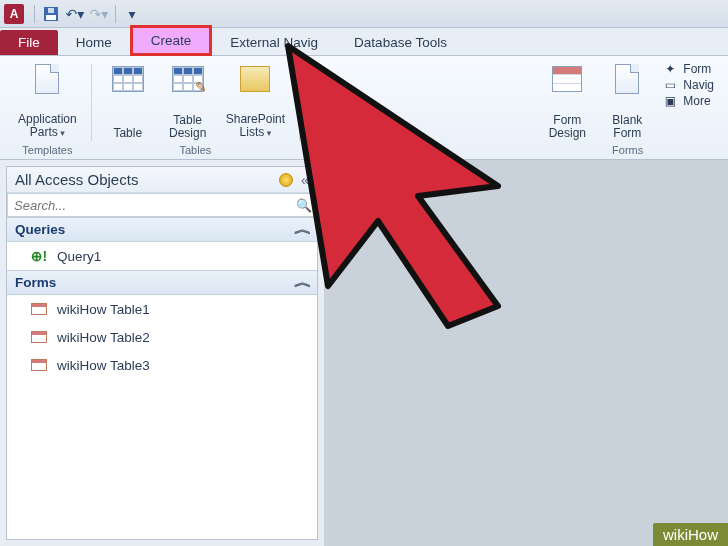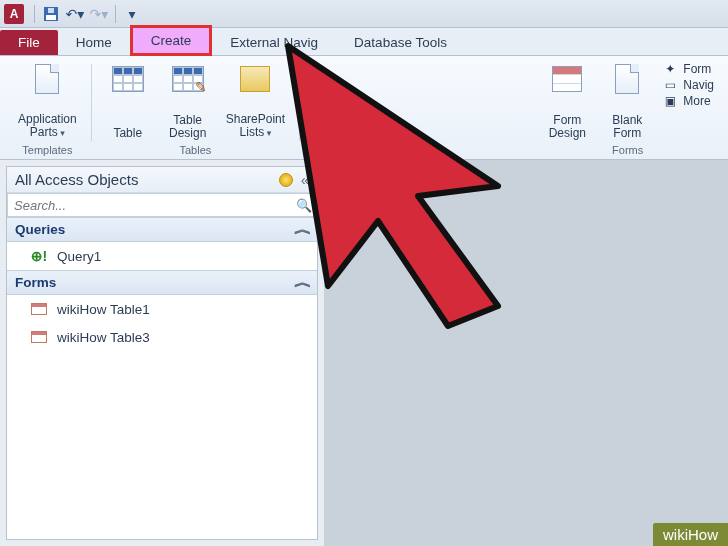--- a/index.html
+++ b/index.html
@@ -230,20 +230,26 @@
     <div class="nav-item">
       <span class="nav-item-icon">
           <span class="ic-formsmall"></span>
         </span>
       <span>wikiHow Table1</span>
     </div>
     <div class="nav-item">
       <span class="nav-item-icon">
           <span class="ic-formsmall"></span>
         </span>
+      <span>wikiHow Table2</span>
+    </div>
+    <div class="nav-item">
+      <span class="nav-item-icon">
+          <span class="ic-formsmall"></span>
+        </span>
       <span>wikiHow Table3</span>
     </div>
   </div>
   <div class="canvas"></div>
 </div>
 
 <svg class="big-arrow" width="310" height="310">
   <polygon points="20,20 230,160 150,170 230,280 180,300 110,195 60,260" fill="#d42a3a" stroke="#111" stroke-width="6" stroke-linejoin="round"></polygon>
 </svg>
 

